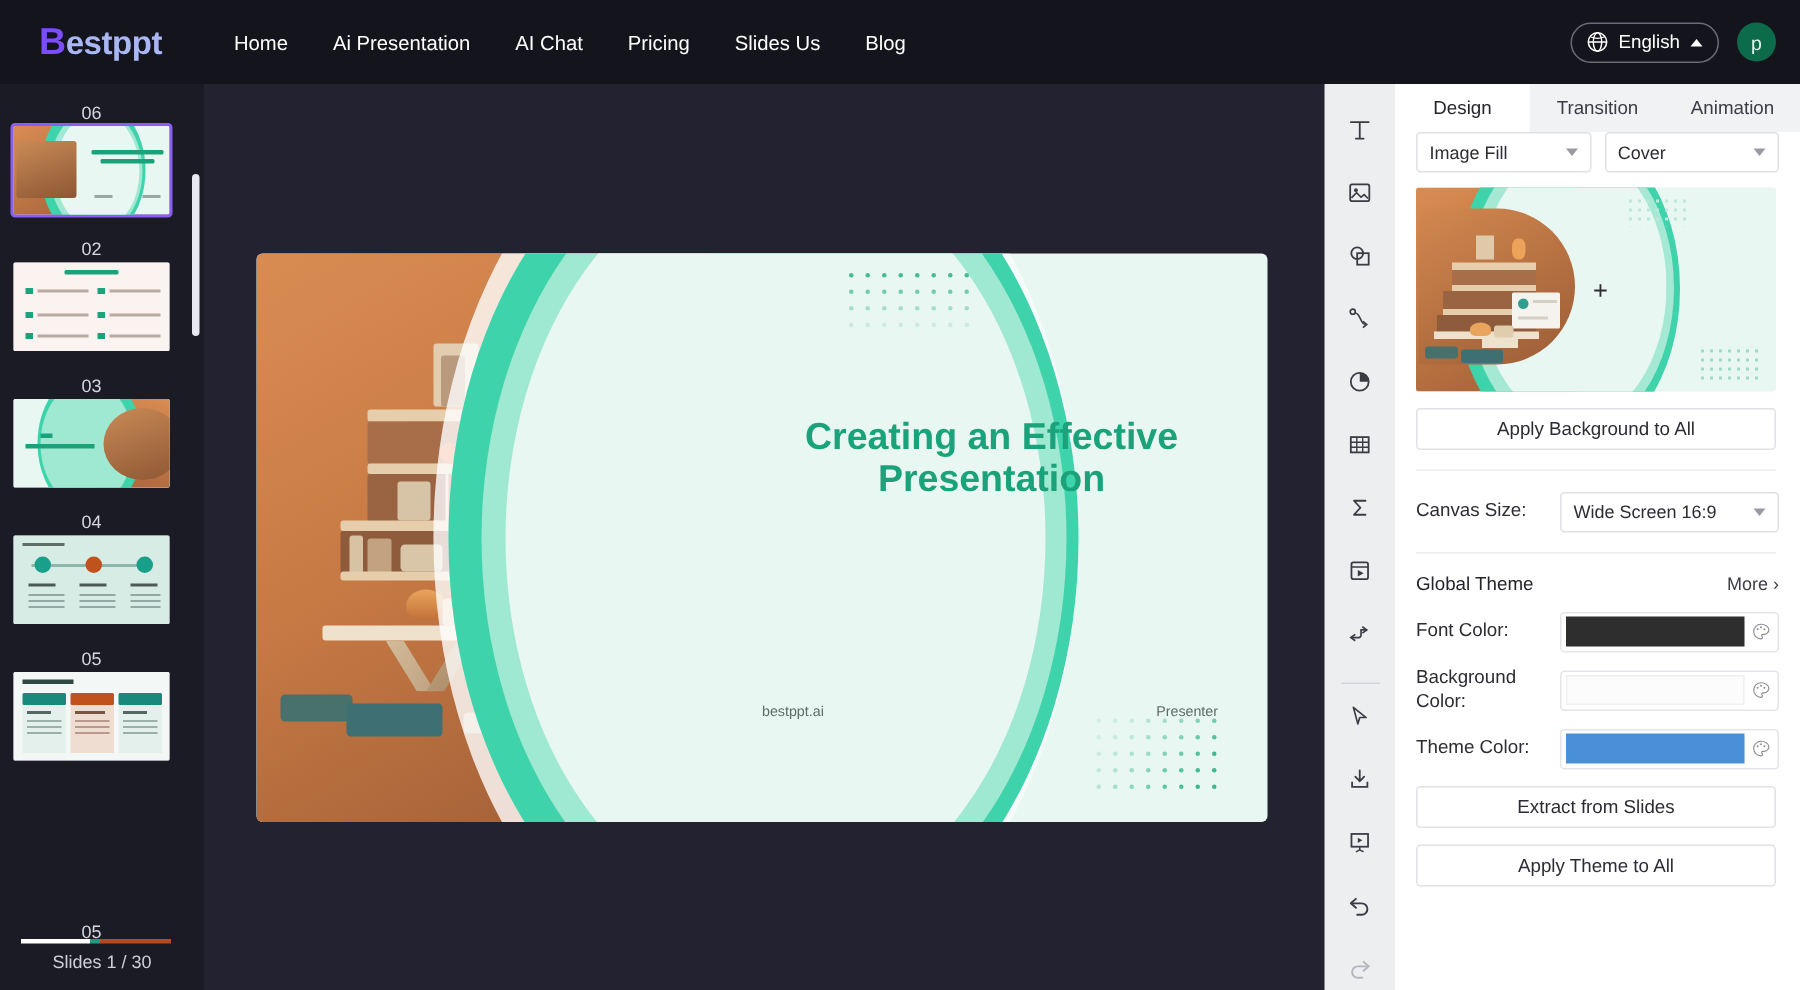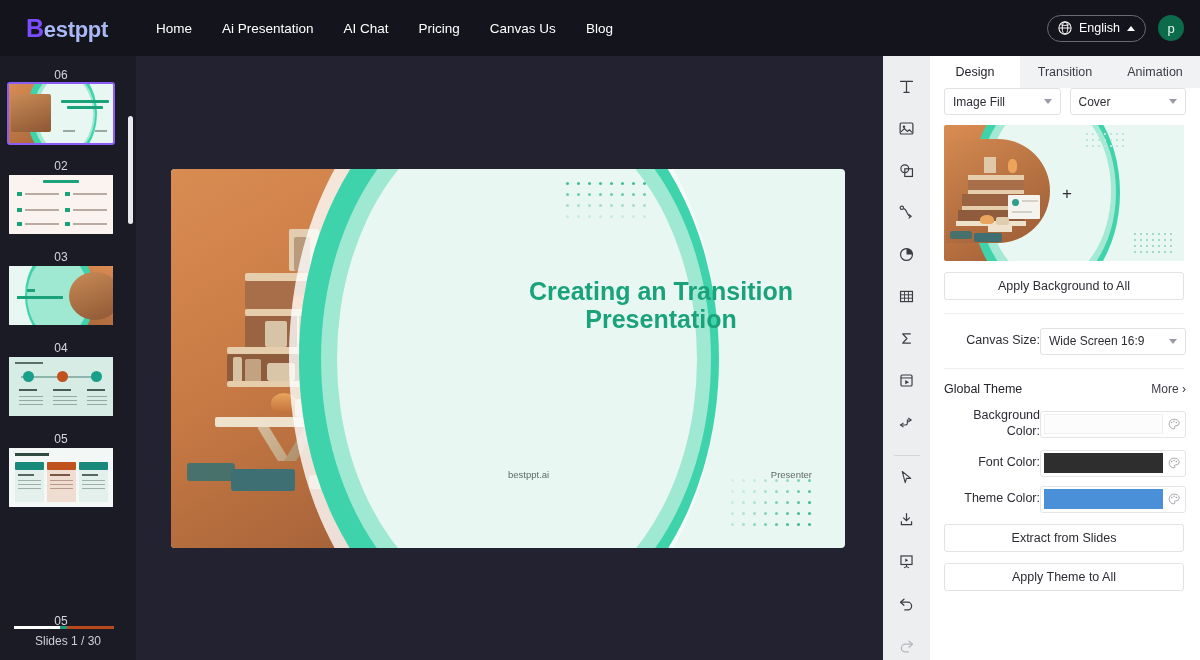--- a/index.html
+++ b/index.html
@@ -193,21 +193,21 @@
     position: absolute; left: 118px; top: 60px; font-size: 17px;
     color: #2d2d33; line-height: 1;
   }
   .btn-wide {
     margin-top: 11px; width: 240px; height: 28px;
     border: 1px solid #e0e2e6; border-radius: 3px; background: #fff;
     display: flex; align-items: center; justify-content: center;
     font-size: 12.5px; color: #2c2c34; cursor: pointer;
   }
   .hdiv { height: 1px; background: #eceef0; margin: 13px 0; width: 240px; }
-  .frow { display: flex; align-items: center; height: 28px; margin-bottom: 8px; text-align: right; }
+  .frow { display: flex; align-items: center; height: 28px; margin-bottom: 8px; }
   .flabel { width: 96px; font-size: 12.5px; color: #2c2c34; line-height: 1.25; }
   .fctl { flex: 1; }
   .sec-head {
     display: flex; align-items: center; justify-content: space-between;
     font-size: 12.5px; color: #23232b; margin-bottom: 11px;
   }
   .more { font-size: 12px; color: #3c3c46; cursor: pointer; }
   .colorfield {
     height: 27px; border: 1px solid #e3e5e9; border-radius: 3px;
     display: flex; align-items: center; padding: 2px 3px; background: #fff;
@@ -223,21 +223,21 @@
 
   <div class="topnav">
     <div class="logo">
       <span class="b">B</span><span class="rest">estppt</span>
     </div>
     <div class="navlinks">
       <div class="navlink">Home</div>
       <div class="navlink">Ai Presentation</div>
       <div class="navlink">AI Chat</div>
       <div class="navlink">Pricing</div>
-      <div class="navlink">Canvas Us</div>
+      <div class="navlink">Slides Us</div>
       <div class="navlink">Blog</div>
     </div>
     <div class="nav-right">
       <div class="langbtn">
         <span class="globe">
           <svg viewBox="0 0 16 16" width="14" height="14">
             <circle cx="8" cy="8" r="7" fill="none" stroke="#ffffff" stroke-width="1.2"></circle>
             <ellipse cx="8" cy="8" rx="3.2" ry="7" fill="none" stroke="#ffffff" stroke-width="1.1"></ellipse>
             <path d="M1.4 8h13.2" stroke="#ffffff" stroke-width="1.1"></path>
             <path d="M3 4.2c3 1.2 7 1.2 10 0" stroke="#ffffff" stroke-width="1" fill="none"></path>
@@ -514,21 +514,21 @@
             <span class="dot" style="opacity:.4"></span>
             <span class="dot" style="opacity:.52"></span>
             <span class="dot" style="opacity:.66"></span>
             <span class="dot" style="opacity:.8"></span>
             <span class="dot" style="opacity:.92"></span>
             <span class="dot" style="opacity:1"></span>
             <span class="dot" style="opacity:1"></span>
           </div>
       </div>
 
-      <div class="sl-title">Creating an Transition Presentation</div>
+      <div class="sl-title">Creating an Effective Presentation</div>
       <div class="sl-brand">bestppt.ai</div>
       <div class="sl-presenter">Presenter</div>
     </div>
   </div>
 
   <div class="vtoolbar">
     <div class="vtool">
       <svg width="17" height="17" viewBox="0 0 20 20">
           <path d="M3 4h14M10 4v13M7 17h6" stroke="#3b3b44" stroke-width="1.4" fill="none" stroke-linecap="round"></path>
         </svg>
@@ -703,55 +703,55 @@
       </div>
 
       <div class="hdiv"></div>
 
       <div class="sec-head">
         <span>Global Theme</span>
         <span class="more"><span>More</span> ›</span>
       </div>
 
 
+      <div class="frow">
+        <div class="flabel">Font Color:</div>
+        <div class="fctl">
+          <div class="colorfield">
+            <span class="swatch" style="background:#2e2e2e"></span>
+            <span class="palette">
+              <svg width="12" height="12" viewBox="0 0 16 16">
+                  <path d="M8 1.5A6.5 6.5 0 1 0 8 14.5c.8 0 1.3-.6 1.3-1.2 0-.4-.2-.7-.4-.9-.2-.2-.3-.5-.3-.8 0-.6.5-1.1 1.1-1.1h1.1A4.2 4.2 0 0 0 15 6.3C14.6 3.5 11.6 1.5 8 1.5z" fill="none" stroke="#8d8d96" stroke-width="1"></path>
+                  <circle cx="5" cy="6" r=".9" fill="#8d8d96"></circle>
+                  <circle cx="8" cy="4.3" r=".9" fill="#8d8d96"></circle>
+                  <circle cx="11" cy="6" r=".9" fill="#8d8d96"></circle>
+                </svg>
+            </span>
+          </div>
+        </div>
+      </div>
+
       <div class="frow" style="height:34px">
         <div class="flabel">Background Color:</div>
         <div class="fctl">
           <div class="colorfield">
             <span class="swatch" style="background:#fcfcfc;border:1px solid #f0f0f2"></span>
             <span class="palette">
               <svg width="12" height="12" viewBox="0 0 16 16">
                   <path d="M8 1.5A6.5 6.5 0 1 0 8 14.5c.8 0 1.3-.6 1.3-1.2 0-.4-.2-.7-.4-.9-.2-.2-.3-.5-.3-.8 0-.6.5-1.1 1.1-1.1h1.1A4.2 4.2 0 0 0 15 6.3C14.6 3.5 11.6 1.5 8 1.5z" fill="none" stroke="#8d8d96" stroke-width="1"></path>
                   <circle cx="5" cy="6" r=".9" fill="#8d8d96"></circle>
                   <circle cx="8" cy="4.3" r=".9" fill="#8d8d96"></circle>
                   <circle cx="11" cy="6" r=".9" fill="#8d8d96"></circle>
                 </svg>
             </span>
           </div>
         </div>
       </div>
 
       <div class="frow">
-        <div class="flabel">Font Color:</div>
-        <div class="fctl">
-          <div class="colorfield">
-            <span class="swatch" style="background:#2e2e2e"></span>
-            <span class="palette">
-              <svg width="12" height="12" viewBox="0 0 16 16">
-                  <path d="M8 1.5A6.5 6.5 0 1 0 8 14.5c.8 0 1.3-.6 1.3-1.2 0-.4-.2-.7-.4-.9-.2-.2-.3-.5-.3-.8 0-.6.5-1.1 1.1-1.1h1.1A4.2 4.2 0 0 0 15 6.3C14.6 3.5 11.6 1.5 8 1.5z" fill="none" stroke="#8d8d96" stroke-width="1"></path>
-                  <circle cx="5" cy="6" r=".9" fill="#8d8d96"></circle>
-                  <circle cx="8" cy="4.3" r=".9" fill="#8d8d96"></circle>
-                  <circle cx="11" cy="6" r=".9" fill="#8d8d96"></circle>
-                </svg>
-            </span>
-          </div>
-        </div>
-      </div>
-
-      <div class="frow">
         <div class="flabel">Theme Color:</div>
         <div class="fctl">
           <div class="colorfield">
             <span class="swatch" style="background:#4a90d9"></span>
             <span class="palette">
               <svg width="12" height="12" viewBox="0 0 16 16">
                   <path d="M8 1.5A6.5 6.5 0 1 0 8 14.5c.8 0 1.3-.6 1.3-1.2 0-.4-.2-.7-.4-.9-.2-.2-.3-.5-.3-.8 0-.6.5-1.1 1.1-1.1h1.1A4.2 4.2 0 0 0 15 6.3C14.6 3.5 11.6 1.5 8 1.5z" fill="none" stroke="#8d8d96" stroke-width="1"></path>
                   <circle cx="5" cy="6" r=".9" fill="#8d8d96"></circle>
                   <circle cx="8" cy="4.3" r=".9" fill="#8d8d96"></circle>
                   <circle cx="11" cy="6" r=".9" fill="#8d8d96"></circle>

